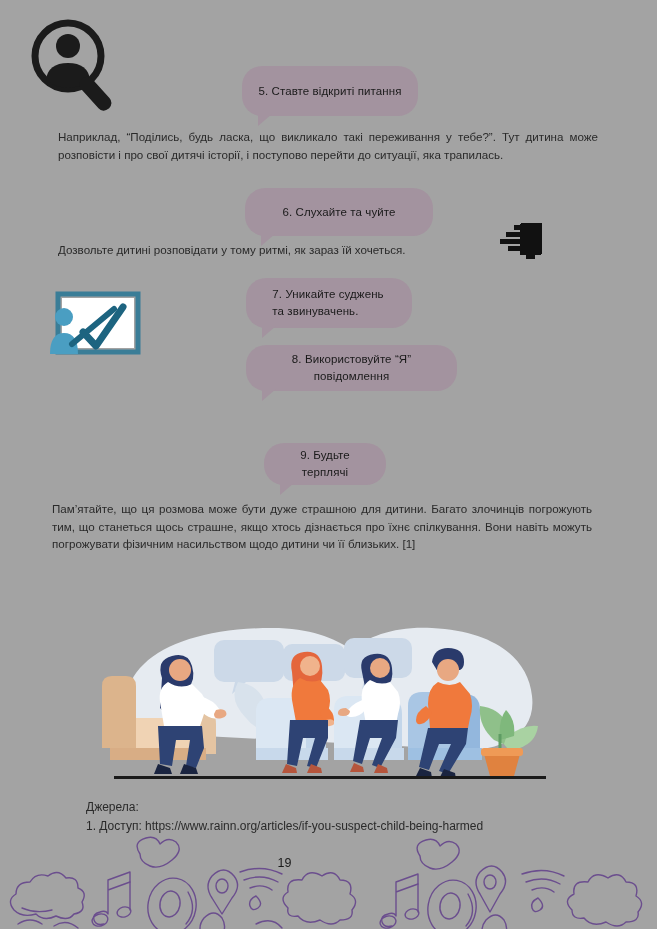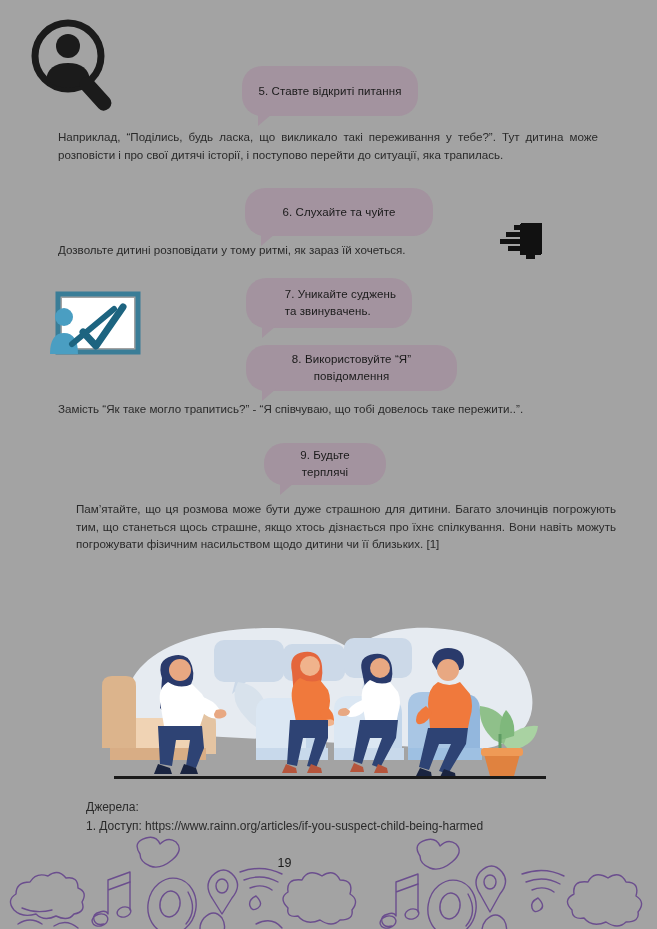--- a/index.html
+++ b/index.html
@@ -76,38 +76,38 @@
     width: 0;
     height: 0;
     border-style: solid;
     border-width: 12px 14px 0 0;
     border-color: #a3939f transparent transparent transparent;
   }
 
   .bubble-5 { left: 242px; top: 66px;  width: 176px; height: 50px; }
   .bubble-6 { left: 245px; top: 188px; width: 188px; height: 48px; }
   .bubble-7 { left: 246px; top: 278px; width: 166px; height: 50px;
-              justify-content: flex-end; text-align: left; padding-left: 14px; }
+              justify-content: center; text-align: left; padding-left: 14px; }
   .bubble-8 { left: 246px; top: 345px; width: 211px; height: 46px; text-align: center; }
   .bubble-9 { left: 264px; top: 443px; width: 122px; height: 42px; }
 
   
   .para {
     position: absolute;
     font-family: "Liberation Sans", sans-serif;
     font-size: 11.6px;
     line-height: 1.52;
     color: #2a2a2a;
     text-align: justify;
     text-justify: inter-word;
   }
   .para-1 { left: 58px; top: 128px; width: 540px; }
   .para-2 { left: 58px; top: 241px; width: 540px; text-align: left; }
   .para-3 { left: 58px; top: 400px; width: 542px; text-align: left; }
-  .para-4 { left: 76px; top: 500px; width: 540px; }
+  .para-4 { left: 52px; top: 500px; width: 540px; }
 
   
   .sources {
     position: absolute;
     left: 58px;
     top: 798px;
     width: 540px;
     font-family: "Liberation Sans", sans-serif;
     font-size: 12px;
     line-height: 1.55;
@@ -207,21 +207,20 @@
   <div class="bubble bubble-8">
     <span class="bubble-text">8. Використовуйте “Я” повідомлення</span>
   </div>
 
   <div class="bubble bubble-9">
     <span class="bubble-text">9. Будьте терплячі</span>
   </div>
 
   <div class="para para-2">Дозвольте дитині розповідати у тому ритмі, як зараз їй хочеться.</div>
   <div class="para para-1">Наприклад, “Поділись, будь ласка, що викликало такі переживання у тебе?”. Тут дитина може розповісти і про свої дитячі історії, і поступово перейти до ситуації, яка трапилась.</div>
-  <div class="para para-3">Замість “Як таке могло трапитись?” - “Я співчуваю, що тобі довелось таке пережити..”.</div>
   <div class="para para-4">Пам’ятайте, що ця розмова може бути дуже страшною для дитини. Багато злочинців погрожують тим, що станеться щось страшне, якщо хтось дізнається про їхнє спілкування. Вони навіть можуть погрожувати фізичним насильством щодо дитини чи її близьких. [1]</div>
 
   <div class="illustration">
     <svg viewBox="0 0 466 168" width="466" height="168" aria-hidden="true">
 
       <path d="M70 120 C30 118 18 78 48 50 C72 27 118 14 176 14
                C214 14 238 24 256 36 C272 22 300 12 336 14
                C398 17 432 44 436 82 C440 114 416 132 380 136 Z" fill="#e6ebf1"></path>
 
       <g fill="#ccd9e8">

